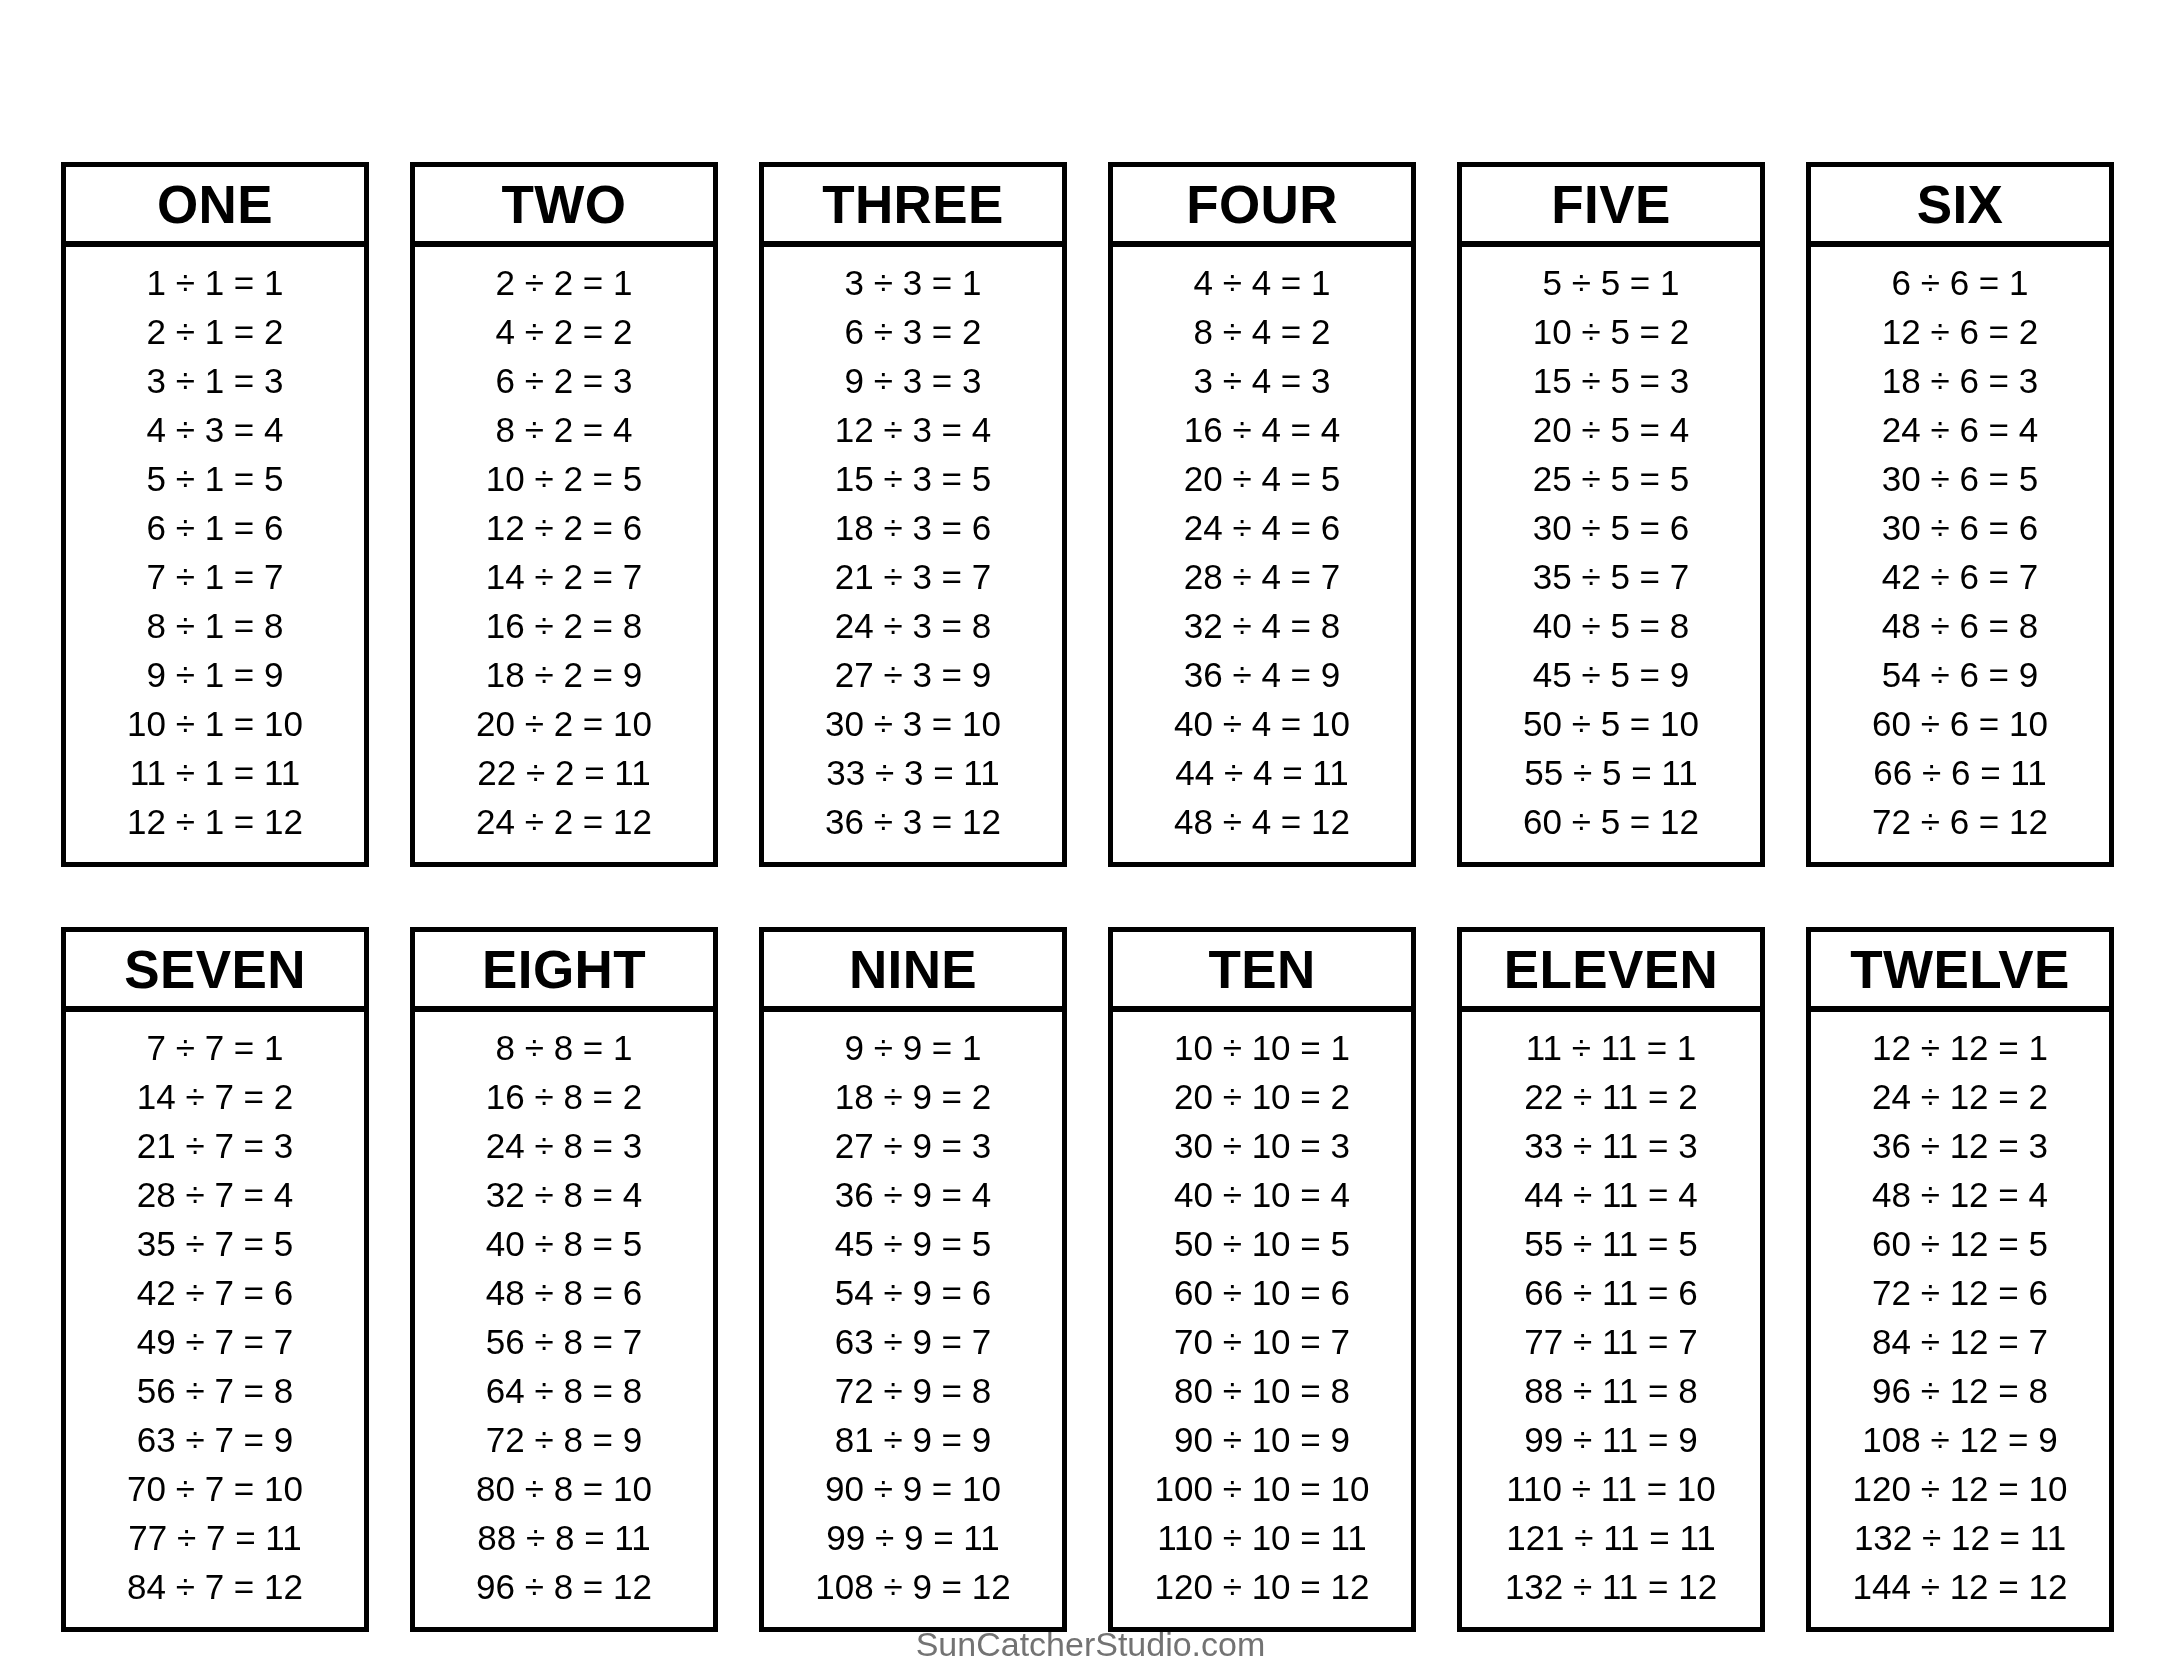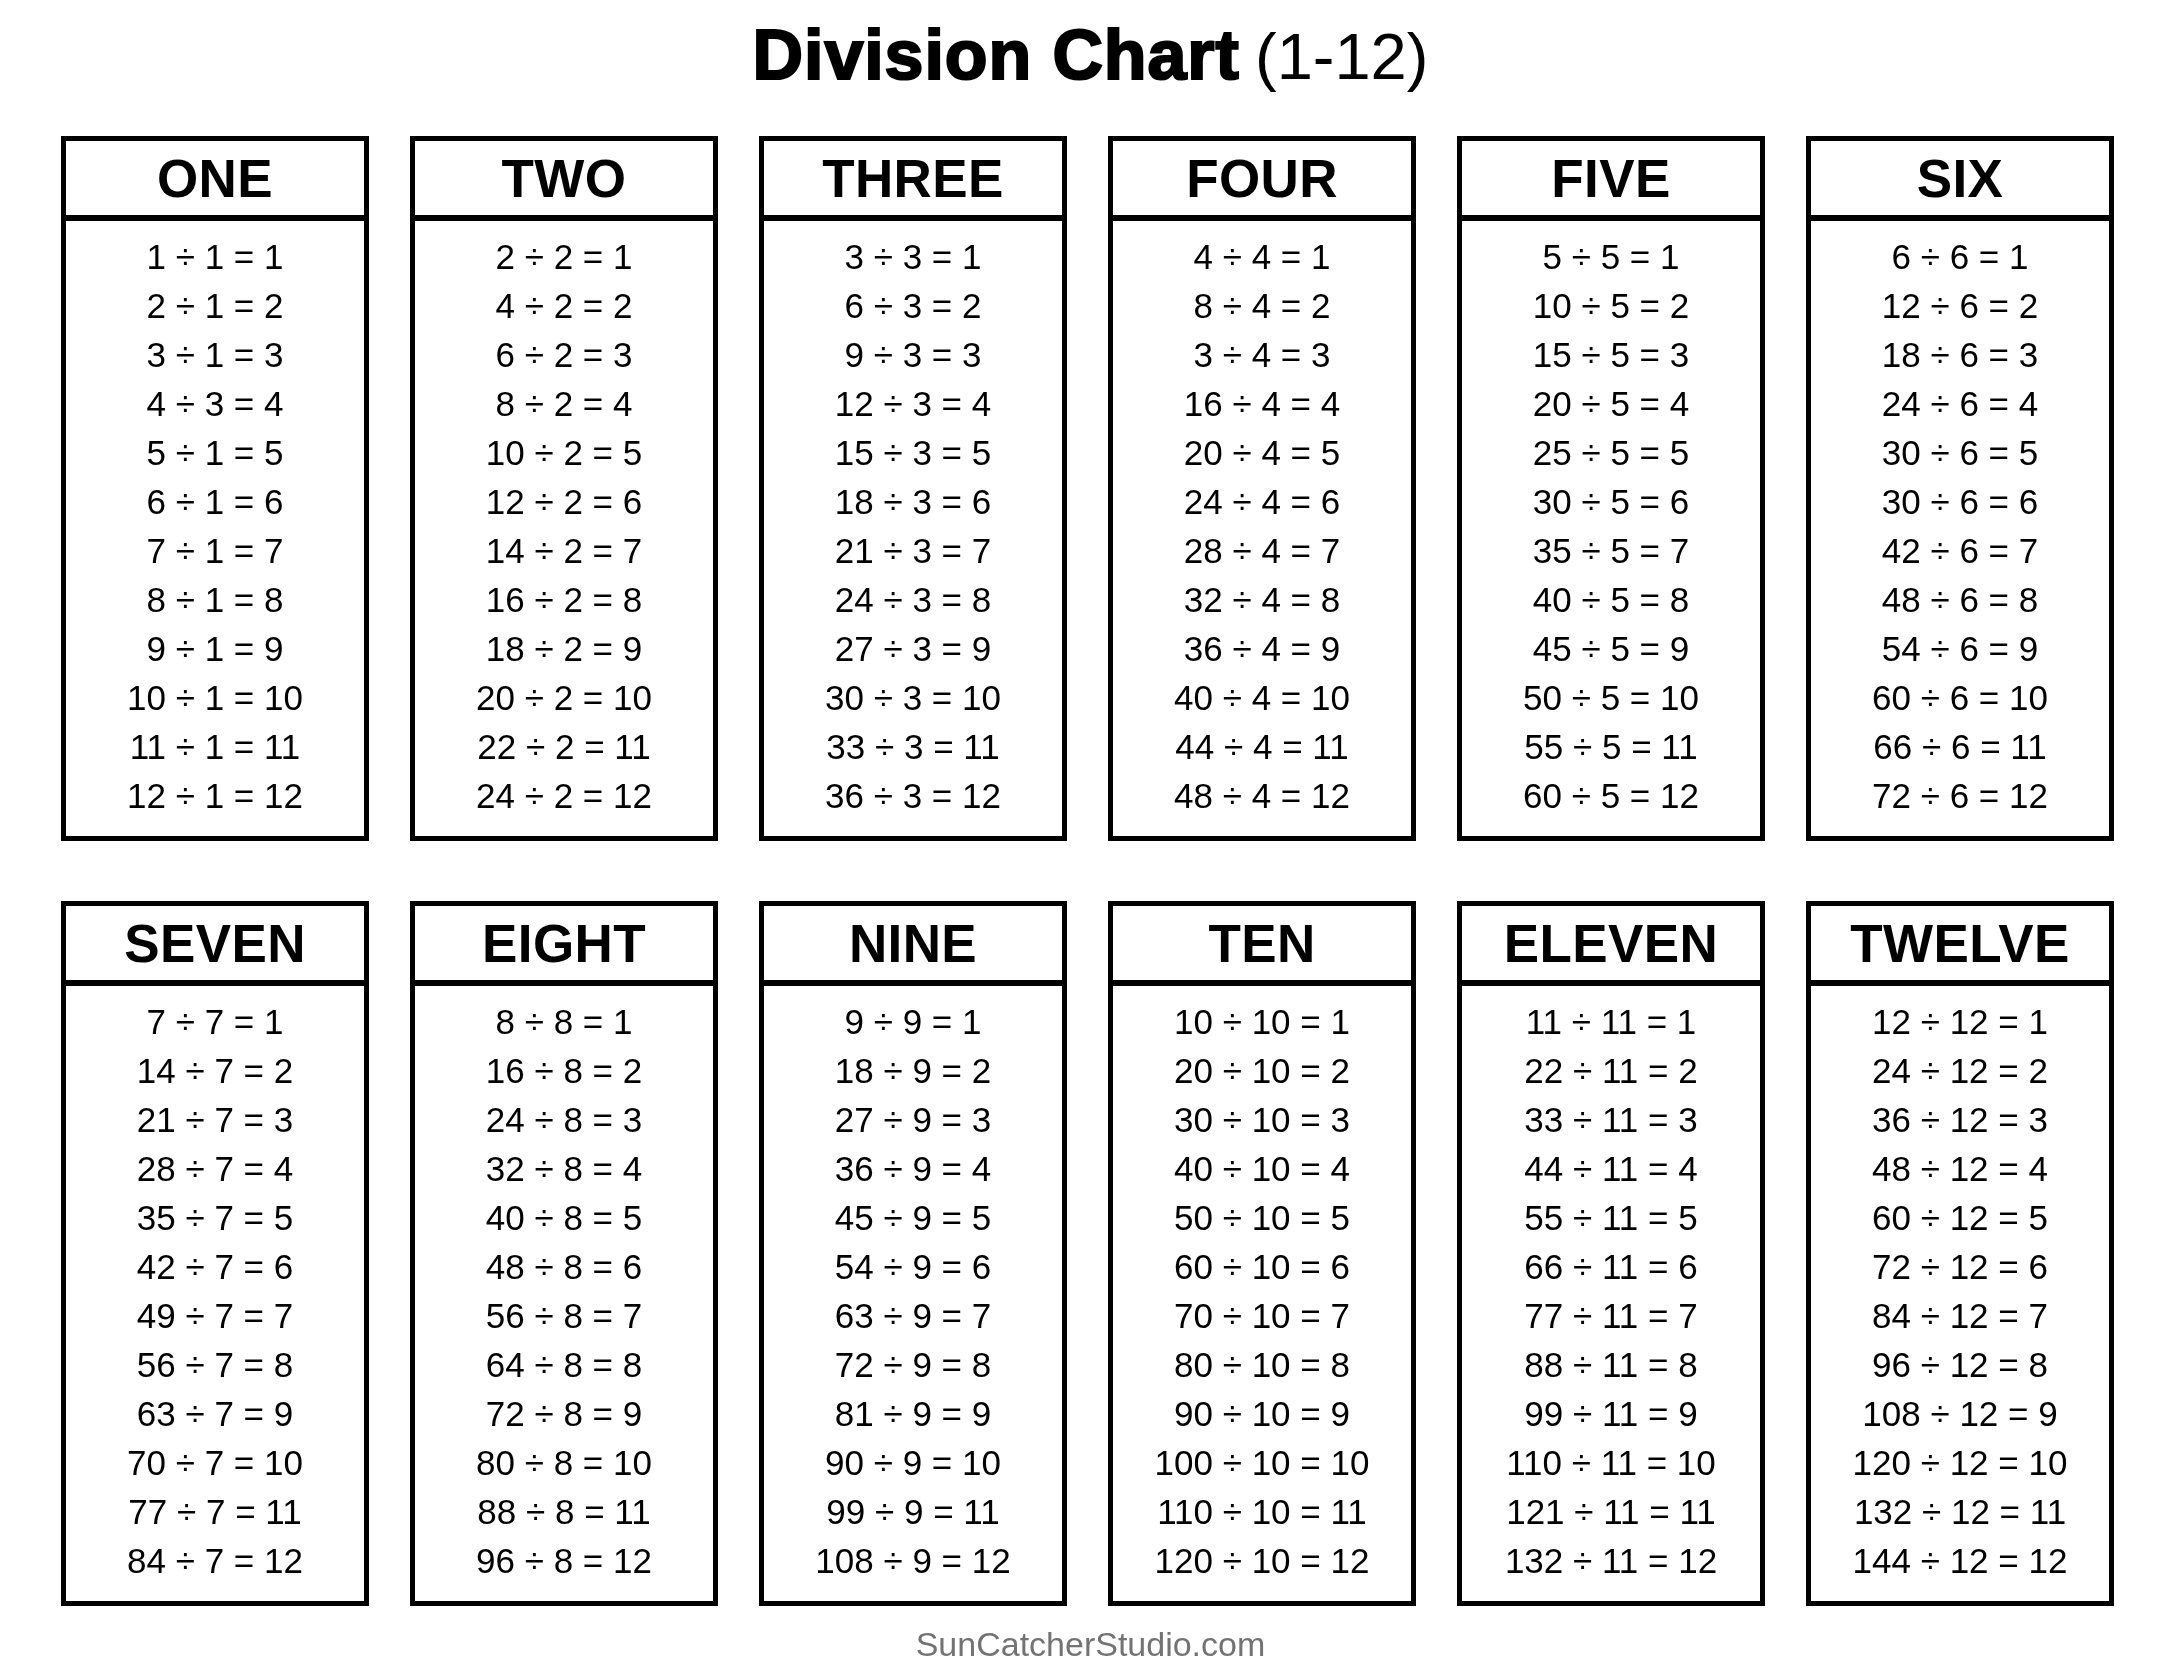--- a/index.html
+++ b/index.html
@@ -31,21 +31,21 @@
     letter-spacing: 0.9px;
   }
   .title .t-suffix {
     font-size: 65px;
     font-weight: normal;
     margin-left: 15.3px;
   }
   .grid {
     position: absolute;
     left: 61px;
-    top: 136px;
+    top: 162px;
     width: 2055px;
     display: grid;
     grid-template-columns: repeat(6, 308px);
     column-gap: 41px;
     row-gap: 60px;
   }
   .panel {
     width: 308px;
     height: 705px;
     border: 5.1px solid #000000;
@@ -81,23 +81,20 @@
     text-align: center;
     font-size: 34px;
     color: #737373;
   }
 </style>
 </head>
 <body>
 
 <div class="page">
 
-  <h1 class="title">
-    <span class="t-main">Division Chart</span><span class="t-suffix">(1-12)</span>
-  </h1>
 
   <div class="grid" id="grid">
   <section class="panel">
     <header class="panel-header">
       <span class="panel-title">ONE</span>
     </header>
     <div class="panel-body">
           <div class="eq">1 ÷ 1 = 1</div>
           <div class="eq">2 ÷ 1 = 2</div>
           <div class="eq">3 ÷ 1 = 3</div>

